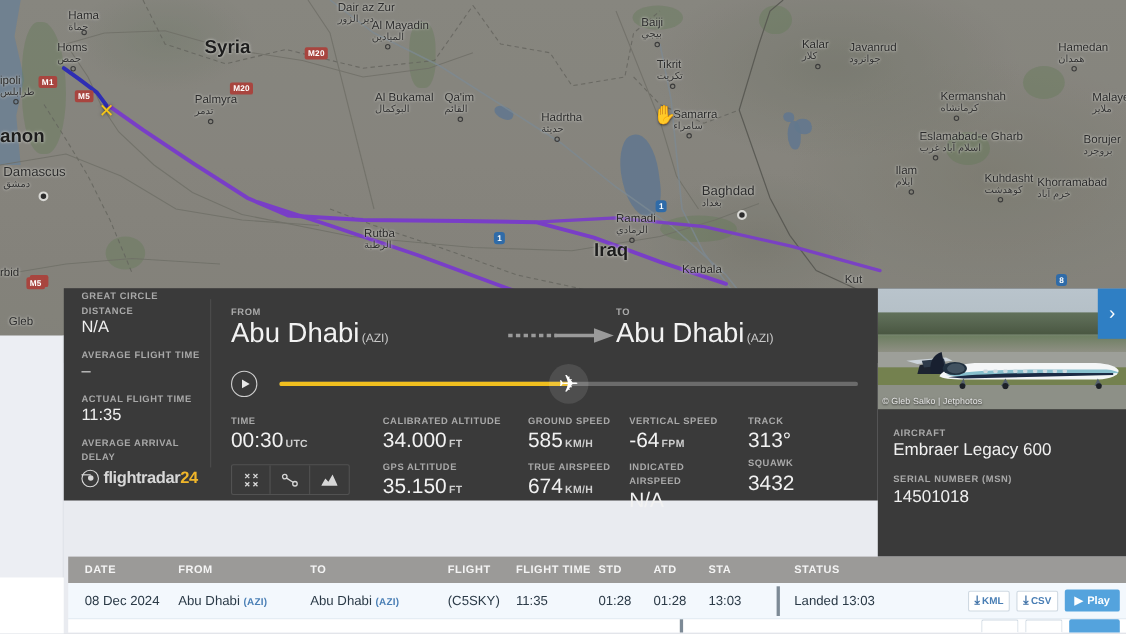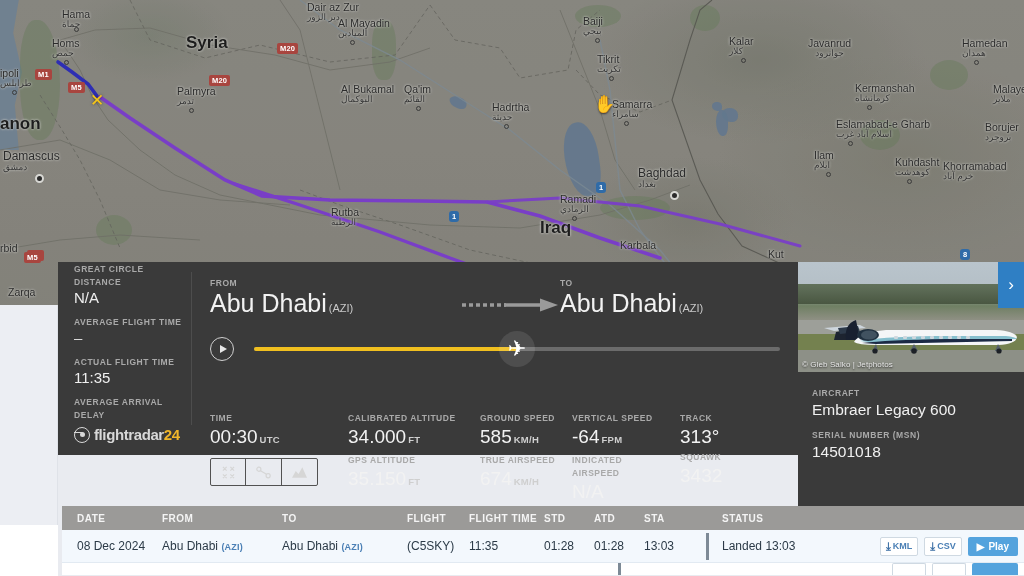--- a/index.html
+++ b/index.html
@@ -166,21 +166,21 @@
 
   .metrics { display: flex; margin-top: 10px; }
   .mcol { padding-right: 16px; }
   .mcol.time { width: 138px; }
   .mcol.alt { width: 132px; }
   .mcol.gs { width: 92px; }
   .mcol.vs { width: 108px; }
   .mcol.tr { width: 80px; padding-right: 0; }
   .mlbl {
     font-size: 8.5px; color: #a9a9a9; letter-spacing: .5px; font-weight: 700;
-    text-transform: uppercase; line-height: 13px; margin-top: 36px;
+    text-transform: uppercase; line-height: 13px;
   }
   .mval { font-size: 19px; color: #f2f2f2; line-height: 23px; }
   .mval .u { font-size: 9.5px; color: #cfcfcf; margin-left: 2px; font-weight: 700;
              letter-spacing: .3px; }
 
   .iconrow { display: flex; margin-top: 7px; border: 1px solid #525252; border-radius: 2px;
              width: 108px; overflow: hidden; }
   .iconbtn {
     width: 36px; height: 26px; display: flex; align-items: center; justify-content: center;
     border-right: 1px solid #525252; color: #d6d6d6;
@@ -331,21 +331,21 @@
         <div class="citydot" style="left: 74px; top: 27px;"></div>
         <div class="maplabel m-city-sm" style="left: 52px; top: 38px;">Homs<span class="ar">حمص</span></div>
         <div class="citydot" style="left: 64px; top: 60px;"></div>
         <div class="maplabel m-city" style="left: 3px; top: 150px;">Damascus<span class="ar">دمشق</span></div>
         <div class="capdot" style="left: 35px; top: 174px;"></div>
         <div class="maplabel m-city-sm" style="left: 177px; top: 86px;">Palmyra<span class="ar">تدمر</span></div>
         <div class="citydot" style="left: 189px; top: 108px;"></div>
         <div class="maplabel m-city-sm" style="left: 0px; top: 68px;">ipoli<span class="ar">طرابلس</span></div>
         <div class="citydot" style="left: 12px; top: 90px;"></div>
         <div class="maplabel m-city-sm" style="left: 0px; top: 243px;">rbid</div>
-        <div class="maplabel m-city-sm" style="left: 8px; top: 287px;">Zarqa</div>
+        <div class="maplabel m-city-sm" style="left: 8px; top: 287px;">Gleb</div>
         <div class="maplabel m-city-sm" style="left: 338px; top: 18px;">Al Mayadin<span class="ar">الميادين</span></div>
         <div class="citydot" style="left: 350px; top: 40px;"></div>
         <div class="maplabel m-city-sm" style="left: 341px; top: 84px;">Al Bukamal<span class="ar">البوكمال</span></div>
         <div class="maplabel m-city-sm" style="left: 404px; top: 84px;">Qa'im<span class="ar">القائم</span></div>
         <div class="citydot" style="left: 416px; top: 106px;"></div>
         <div class="maplabel m-city-sm" style="left: 492px; top: 102px;">Hadrtha<span class="ar">حديثة</span></div>
         <div class="citydot" style="left: 504px; top: 124px;"></div>
         <div class="maplabel m-city-sm" style="left: 331px; top: 207px;">Rutba<span class="ar">الرطبة</span></div>
         <div class="maplabel m-city-sm" style="left: 583px; top: 16px;">Baiji<span class="ar">بيجي</span></div>
         <div class="citydot" style="left: 595px; top: 38px;"></div>
@@ -354,21 +354,21 @@
         <div class="maplabel m-city-sm" style="left: 612px; top: 99px;">Samarra<span class="ar">سامراء</span></div>
         <div class="citydot" style="left: 624px; top: 121px;"></div>
         <div class="maplabel m-city-sm" style="left: 560px; top: 194px;">Ramadi<span class="ar">الرمادي</span></div>
         <div class="citydot" style="left: 572px; top: 216px;"></div>
         <div class="maplabel m-city" style="left: 638px; top: 167px;">Baghdad<span class="ar">بغداد</span></div>
         <div class="capdot" style="left: 670px; top: 191px;"></div>
         <div class="maplabel m-city-sm" style="left: 620px; top: 240px;">Karbala</div>
         <div class="maplabel m-city-sm" style="left: 768px; top: 249px;">Kut</div>
         <div class="maplabel m-city-sm" style="left: 729px; top: 36px;">Kalar<span class="ar">كلار</span></div>
         <div class="citydot" style="left: 741px; top: 58px;"></div>
-        <div class="maplabel m-city-sm" style="left: 808px; top: 38px; text-align: center;">Javanrud<span class="ar">جوانرود</span></div>
+        <div class="maplabel m-city-sm" style="left: 772px; top: 38px;">Javanrud<span class="ar">جوانرود</span></div>
         <div class="maplabel m-city-sm" style="left: 962px; top: 38px;">Hamedan<span class="ar">همدان</span></div>
         <div class="citydot" style="left: 974px; top: 60px;"></div>
         <div class="maplabel m-city-sm" style="left: 855px; top: 83px;">Kermanshah<span class="ar">كرمانشاه</span></div>
         <div class="citydot" style="left: 867px; top: 105px;"></div>
         <div class="maplabel m-city-sm" style="left: 993px; top: 84px;">Malaye<span class="ar">ملاير</span></div>
         <div class="maplabel m-city-sm" style="left: 836px; top: 119px;">Eslamabad-e Gharb<span class="ar">اسلام آباد غرب</span></div>
         <div class="citydot" style="left: 848px; top: 141px;"></div>
         <div class="maplabel m-city-sm" style="left: 985px; top: 122px;">Borujer<span class="ar">بروجرد</span></div>
         <div class="maplabel m-city-sm" style="left: 814px; top: 150px;">Ilam<span class="ar">ایلام</span></div>
         <div class="citydot" style="left: 826px; top: 172px;"></div>

